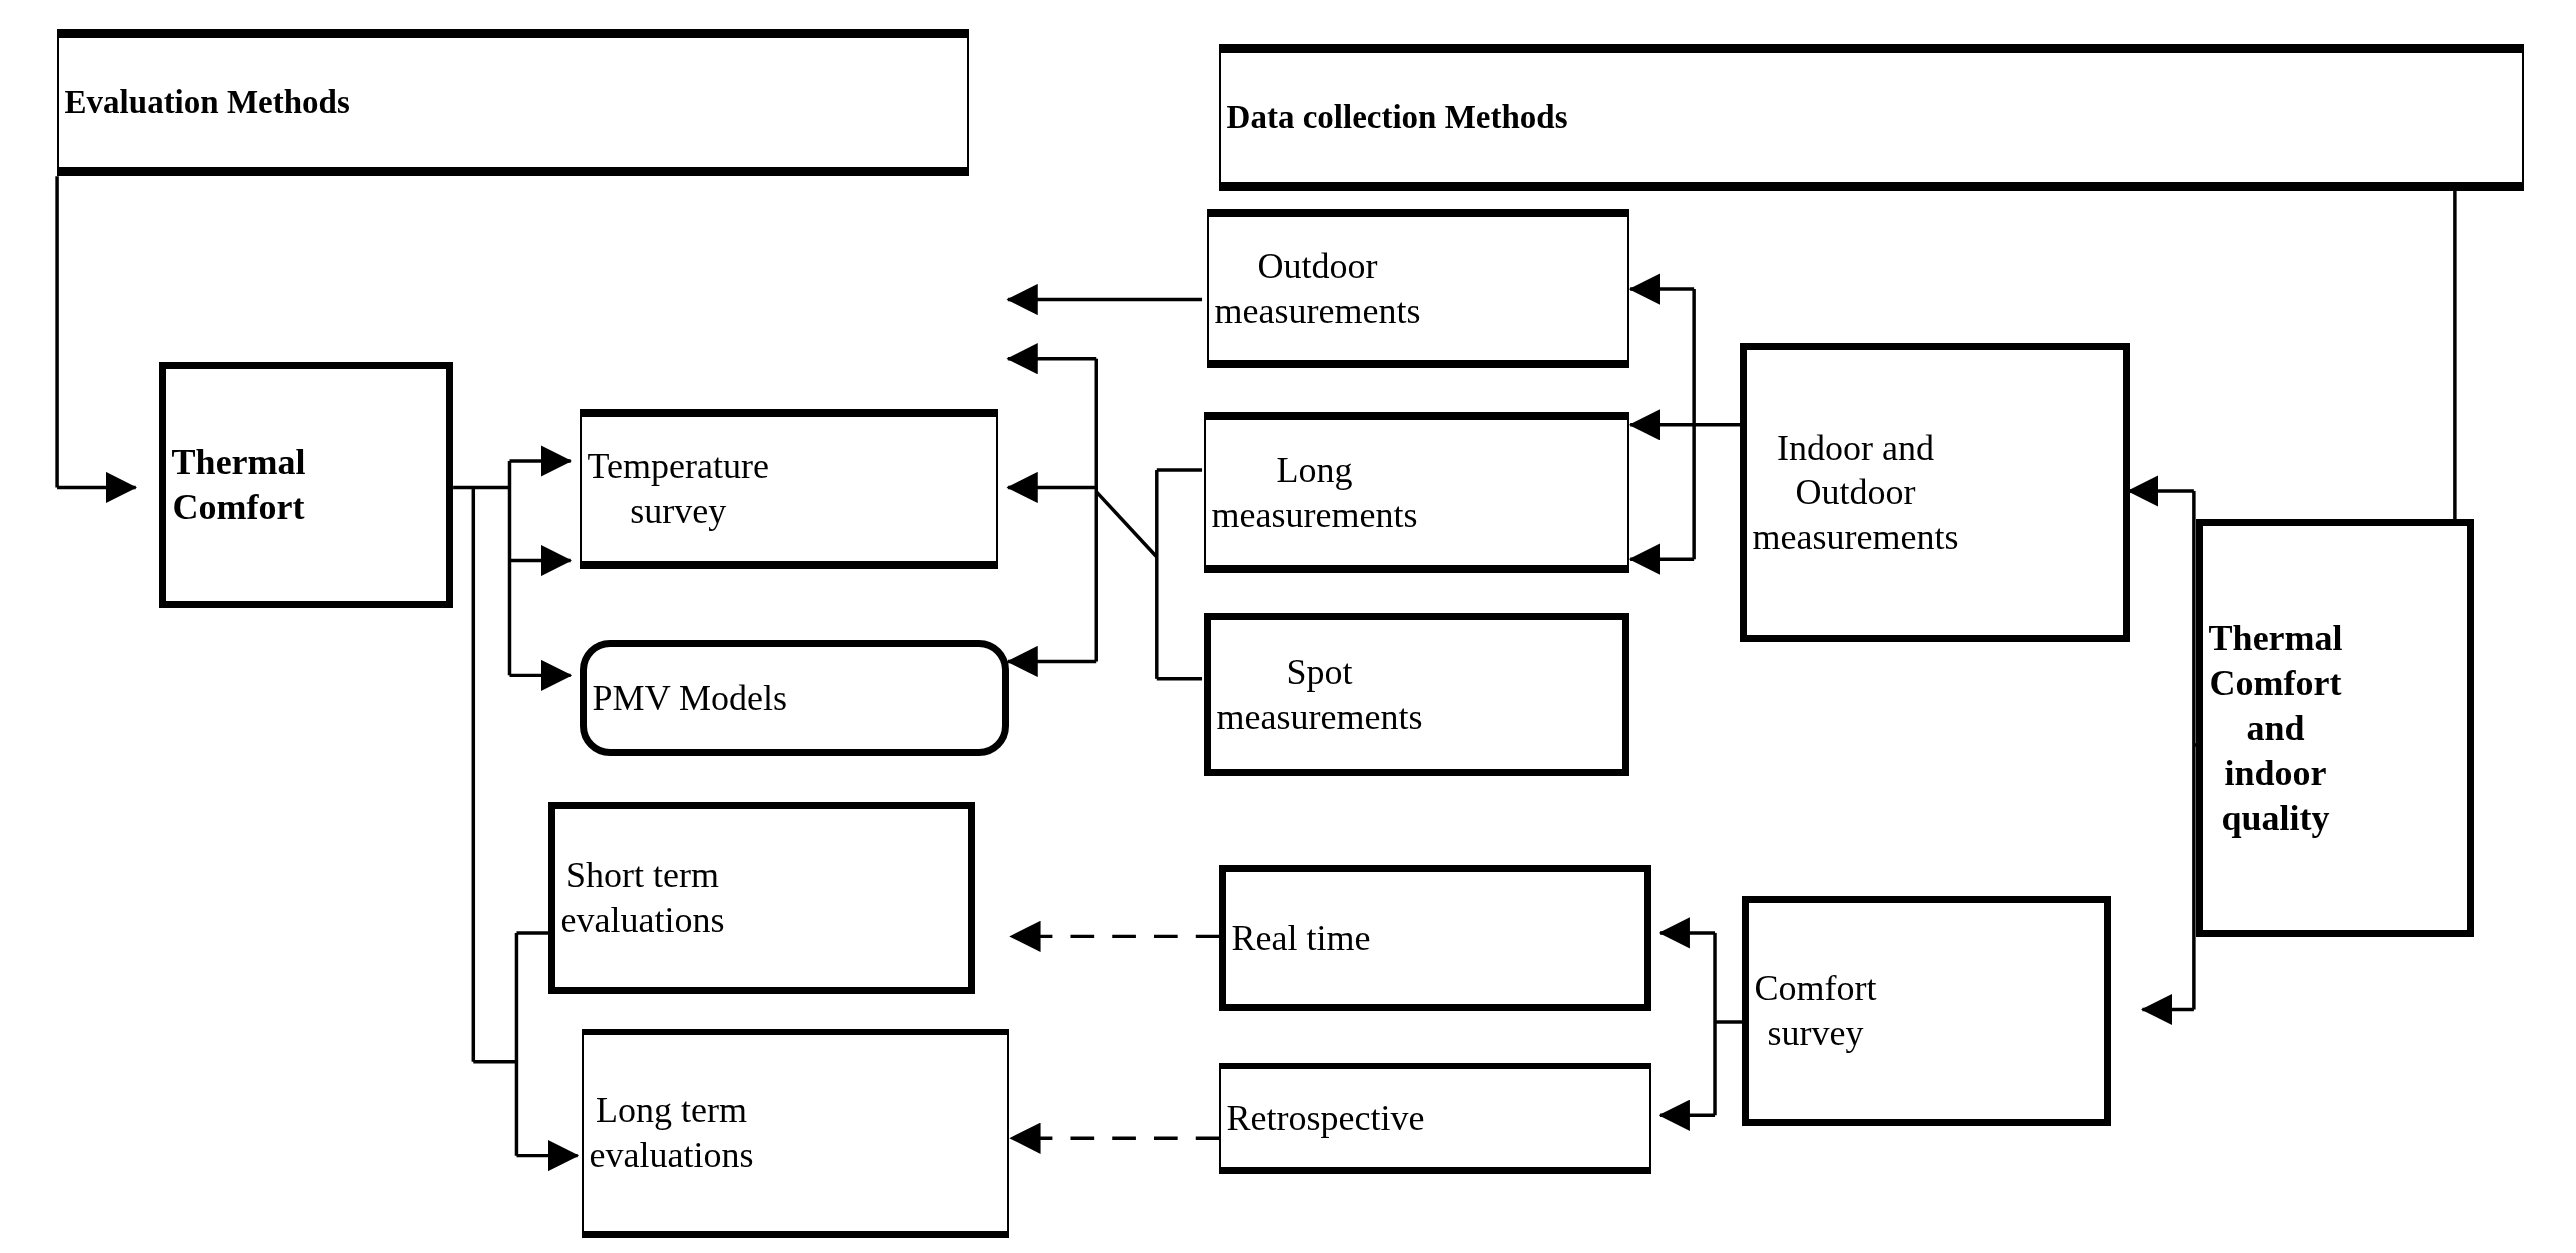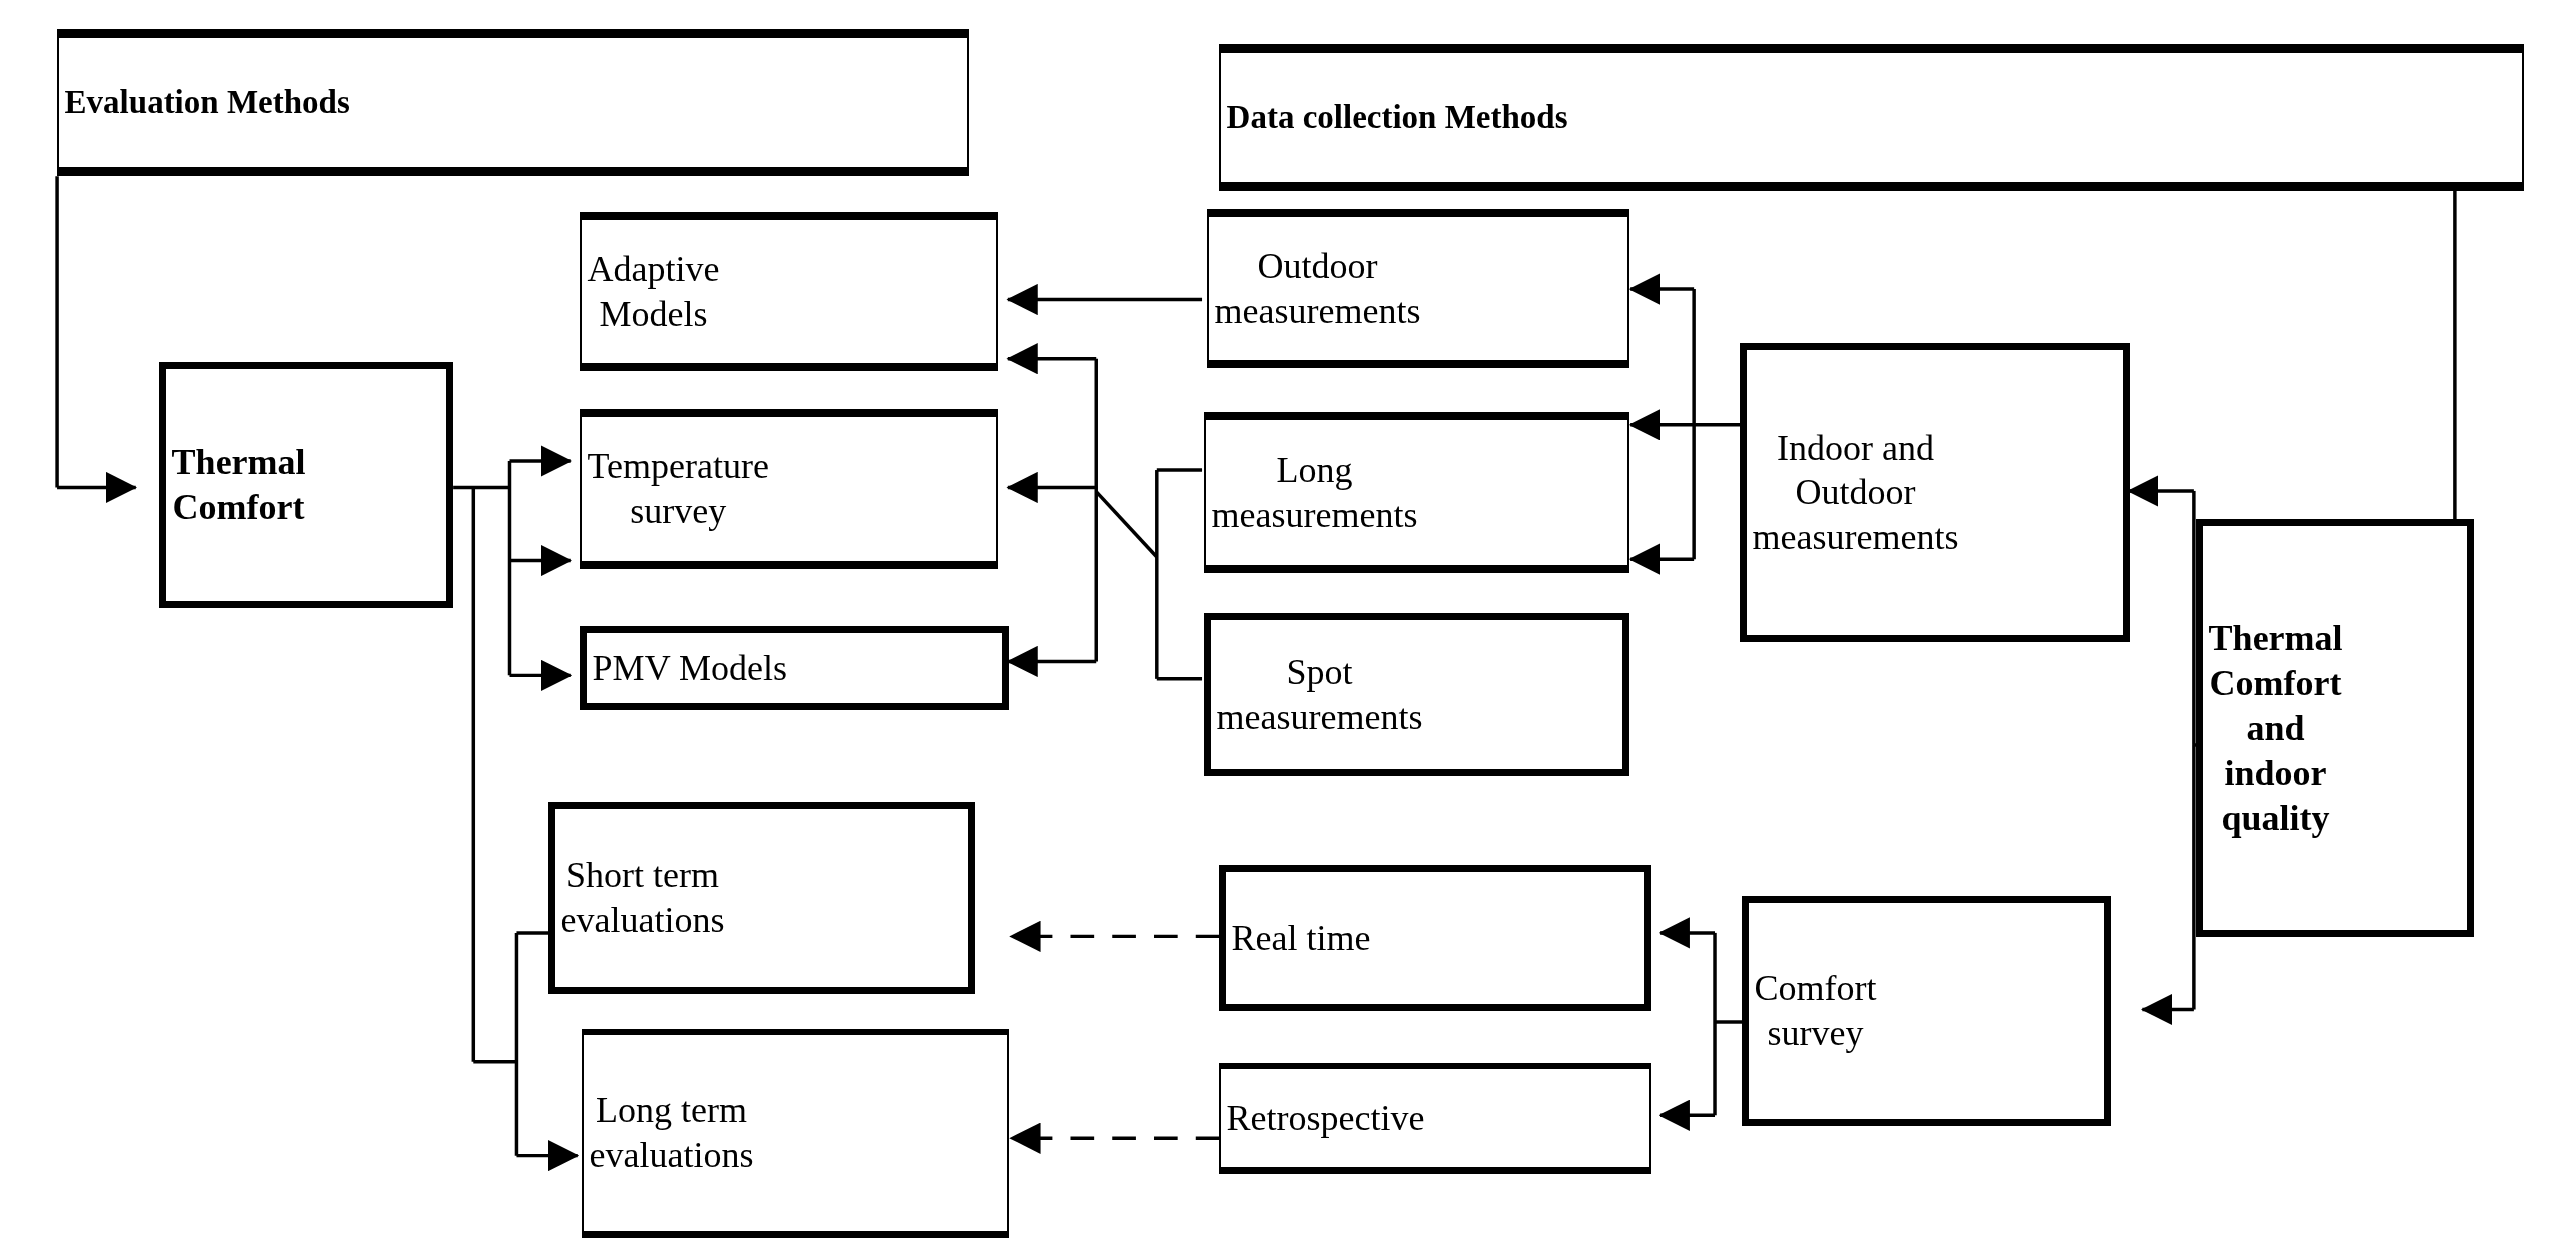--- a/index.html
+++ b/index.html
@@ -171,31 +171,27 @@
 
   <div class="node bw-head t-head" style="left:1219px; top:29px; width:1305px; height:147px;margin-top:15px;">
     <span class="label">Data collection Methods</span>
   </div>
 
   <div class="node bw-heavy t-bold" style="left:159px; top:362px; width:294px; height:246px;">
     <span class="label">Thermal
 Comfort</span>
   </div>
 
-  <div class="node bw-mixed-a t-reg" style="left:580px; top:212px; width:418px; height:159px;">
-    <span class="label">Adaptive
-Models</span>
-  </div>
 
   <div class="node bw-mixed-a t-reg" style="left:580px; top:409px; width:418px; height:160px;">
     <span class="label">Temperature
 survey</span>
   </div>
 
-  <div class="node bw-heavy t-reg" style="left:580px; top:626px; width:429px; height:84px;">
+  <div class="node bw-heavy t-reg" style="left:580px; top:640px; width:429px; height:116px;border-radius:30px;">
     <span class="label">PMV Models</span>
   </div>
 
   <div class="node bw-heavy t-reg" style="left:548px; top:802px; width:427px; height:192px;">
     <span class="label">Short term
 evaluations</span>
   </div>
 
   <div class="node bw-thin t-reg" style="left:582px; top:1029px; width:427px; height:209px;">
     <span class="label">Long term

